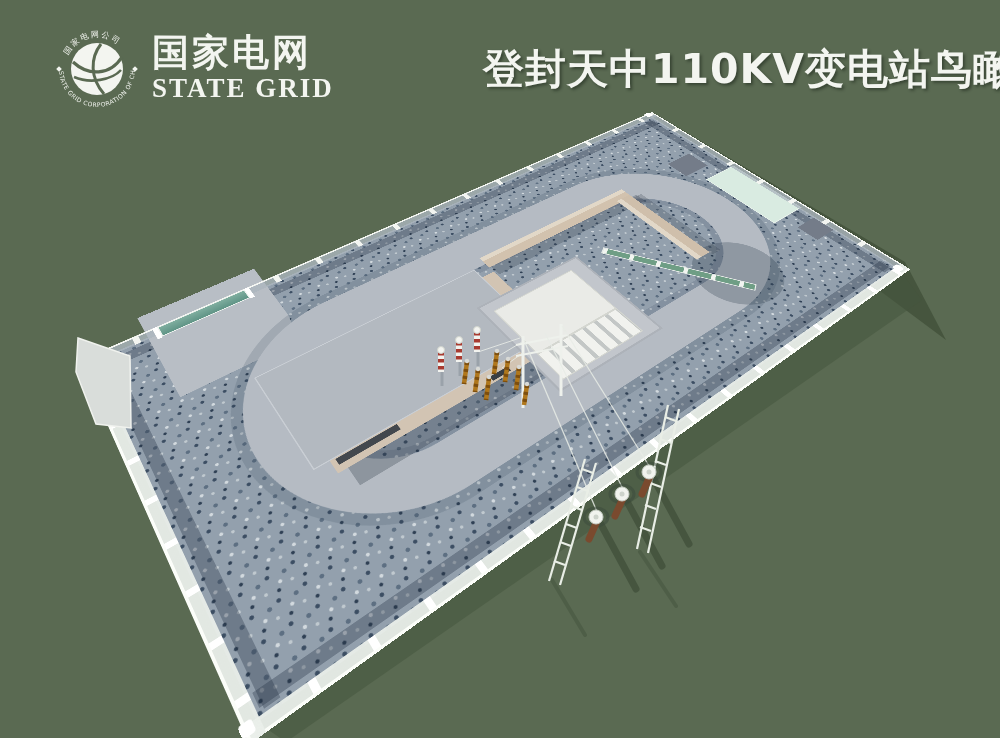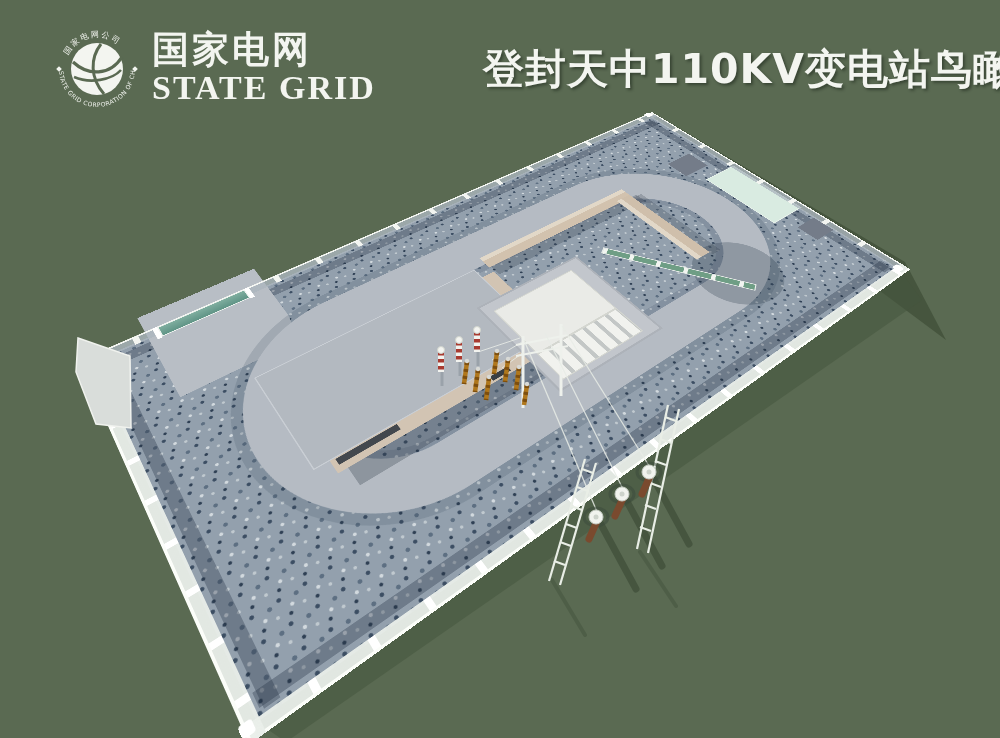--- a/index.html
+++ b/index.html
@@ -4,21 +4,21 @@
 <style>
   html,body{margin:0;padding:0;background:#3a4636;}
   #stage{position:relative;width:1000px;height:738px;overflow:hidden;
          font-family:"DejaVu Sans","Liberation Sans",sans-serif;}
   svg{position:absolute;left:0;top:0;}
   
   #header{position:absolute;left:0;top:0;width:1000px;height:120px;z-index:30;}
   #logo-block{position:absolute;left:52px;top:24px;display:flex;align-items:center;}
   #logo-text{margin-left:10px;color:#f3f5f0;}
   #logo-cn{font-size:37px;font-weight:bold;letter-spacing:3px;line-height:1.05;}
-  #logo-en{font-size:34px;font-weight:bold;letter-spacing:2px;
+  #logo-en{font-size:27px;font-weight:bold;letter-spacing:2px;
            font-family:"Liberation Serif","DejaVu Serif",serif;}
   #main-title{position:absolute;left:483px;top:42px;font-size:41px;font-weight:bold;
               color:#f3f5f0;letter-spacing:1px;white-space:nowrap;
               text-shadow:2px 2px 3px rgba(15,25,15,.45);}
   
   #plan{position:absolute;left:0;top:0;width:640px;height:330px;z-index:10;
         transform-origin:0 0;
         background-color:#93a0ad;
         background-image:
           radial-gradient(circle at 3px 3px,  #3c4e63 1.2px, transparent 1.7px),

